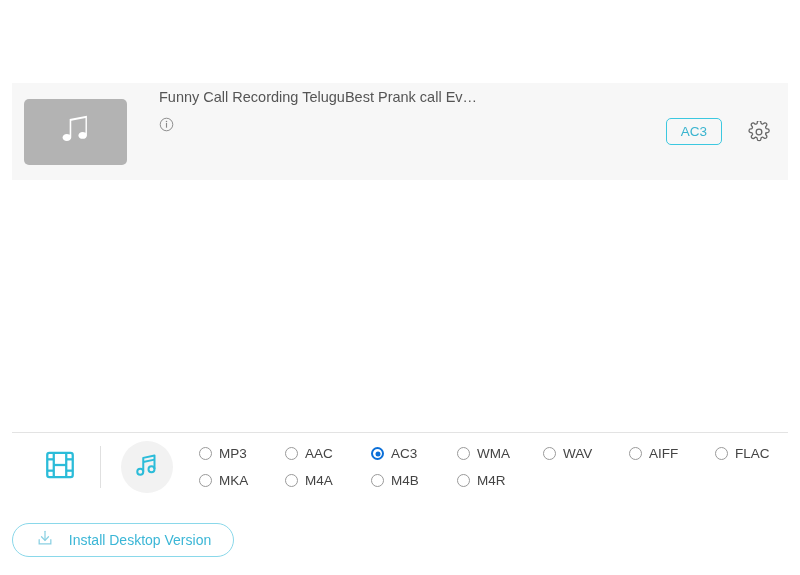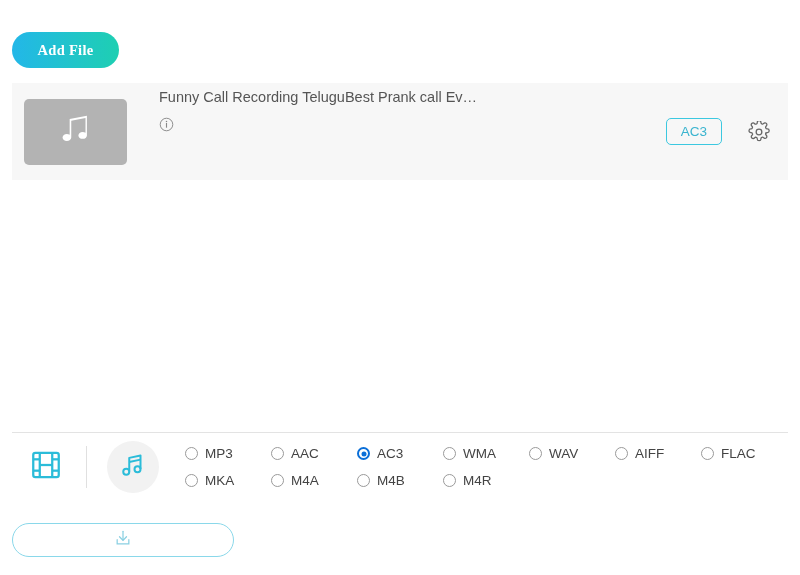--- a/index.html
+++ b/index.html
@@ -124,20 +124,21 @@
     background: #e3e3e3;
   }
   .format-bar {
     position: absolute;
     left: 0;
     top: 433px;
     width: 800px;
     height: 68px;
     display: flex;
     align-items: center;
+    padding-left: 14px;
   }
   .tab-video {
     margin-left: 26px;
     width: 40px;
     height: 40px;
     display: flex;
     align-items: center;
     justify-content: center;
     cursor: pointer;
     flex: none;
@@ -243,23 +244,20 @@
     display: flex;
     align-items: center;
     justify-content: center;
   }
 </style>
 </head>
 <body>
 
 <div class="app">
 
-  <div class="addfile-wrap">
-    <button class="add-file-btn">Add File</button>
-  </div>
 
   <div class="file-panel">
     <div class="thumb">
       <span>
         <svg width="38" height="38" viewBox="0 0 24 24" fill="#ffffff">
           <path d="M9 17.5V6.2l9-1.8v9.3c-.5-.3-1.1-.5-1.8-.5-1.5 0-2.7 1-2.7 2.2s1.2 2.2 2.7 2.2 2.7-1 2.7-2.2V3L8 5v10c-.5-.3-1.1-.5-1.8-.5-1.5 0-2.7 1-2.7 2.2S4.7 18.9 6.2 18.9 9 17.9 9 16.7z"></path>
         </svg>
       </span>
     </div>
 
@@ -368,17 +366,18 @@
 
   <div class="footer">
     <div class="install-btn">
       <span>
         <svg width="20" height="20" viewBox="0 0 24 24" fill="none" stroke="#8ad0e2" stroke-width="1.5" stroke-linecap="round">
           <line x1="12" y1="4" x2="12" y2="14.5"></line>
           <polyline points="7.8,10.5 12,14.8 16.2,10.5"></polyline>
           <polyline points="5,14 5,19 19,19 19,14"></polyline>
         </svg>
       </span>
+      <span class="install-label">Install Desktop Version</span>
     </div>
 
   </div>
 
 </div>
 
 </body></html>

